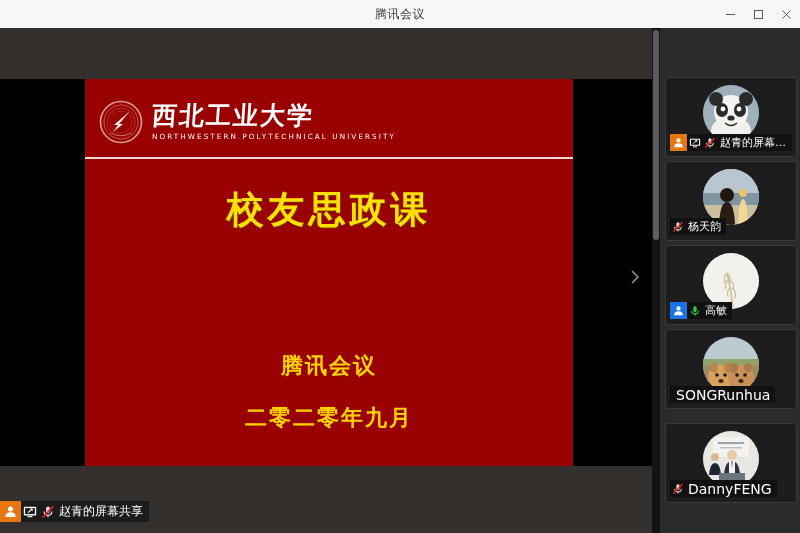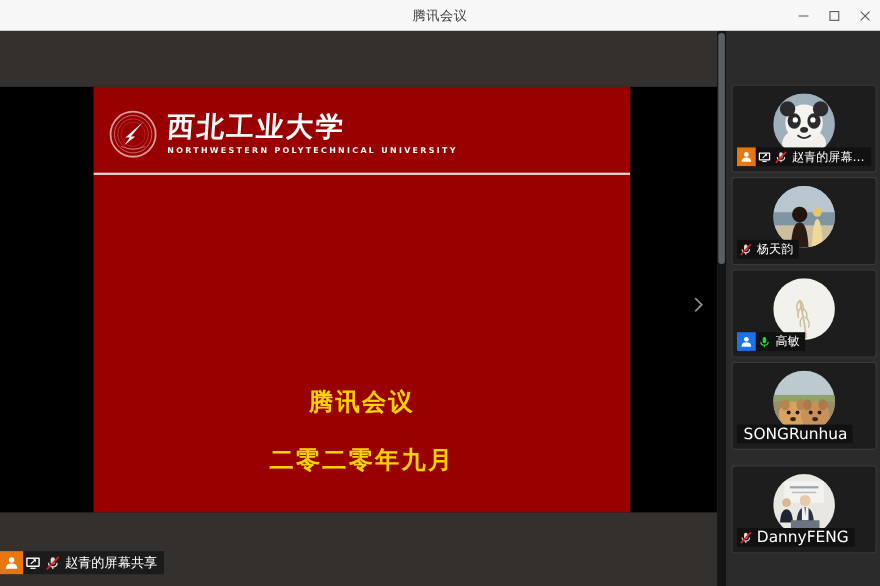--- a/index.html
+++ b/index.html
@@ -50,21 +50,21 @@
   .seal svg{display:block;}
   .logotext{display:flex;flex-direction:column;line-height:1;}
   .cnname{
     font-family:"DejaVu Sans","Liberation Sans",sans-serif;
     font-size:25px;color:#ffffff;font-weight:700;
     letter-spacing:2px;white-space:nowrap;
     transform:skewX(-4deg);
   }
   .enname{
     font-family:"DejaVu Sans","Liberation Sans",sans-serif;
-    font-size:7.2px;color:#ffffff;font-weight:700;
+    font-size:7.2px;color:#ffffff;font-weight:400;
     letter-spacing:2.1px;white-space:nowrap;margin-top:5px;
   }
   .ruleline{
     position:absolute;left:0;top:78px;width:488px;height:2px;
     background:#ffffff;opacity:.85;
   }
   
   .slide-title-wrap{
     position:absolute;left:0;top:112px;width:488px;text-align:center;
   }
@@ -209,20 +209,21 @@
             </svg>
           </div>
           <div class="logotext">
             <div class="cnname">西北工业大学</div>
             <div class="enname">NORTHWESTERN POLYTECHNICAL UNIVERSITY</div>
           </div>
         </div>
         <div class="ruleline"></div>
 
         <div class="slide-title-wrap">
+          <div class="t1">校友思政课</div>
         </div>
 
         <div class="slide-sub-wrap">
           <div class="s1">腾讯会议</div>
           <div class="s2">二零二零年九月</div>
         </div>
 
       </div>
     </div>
 

